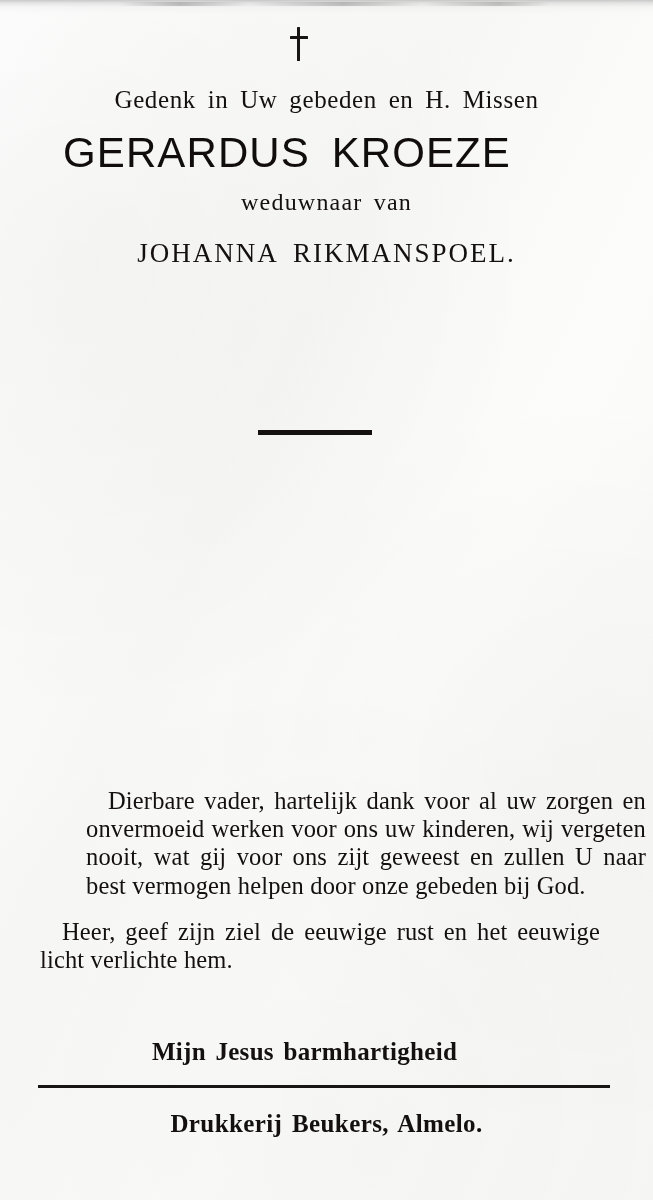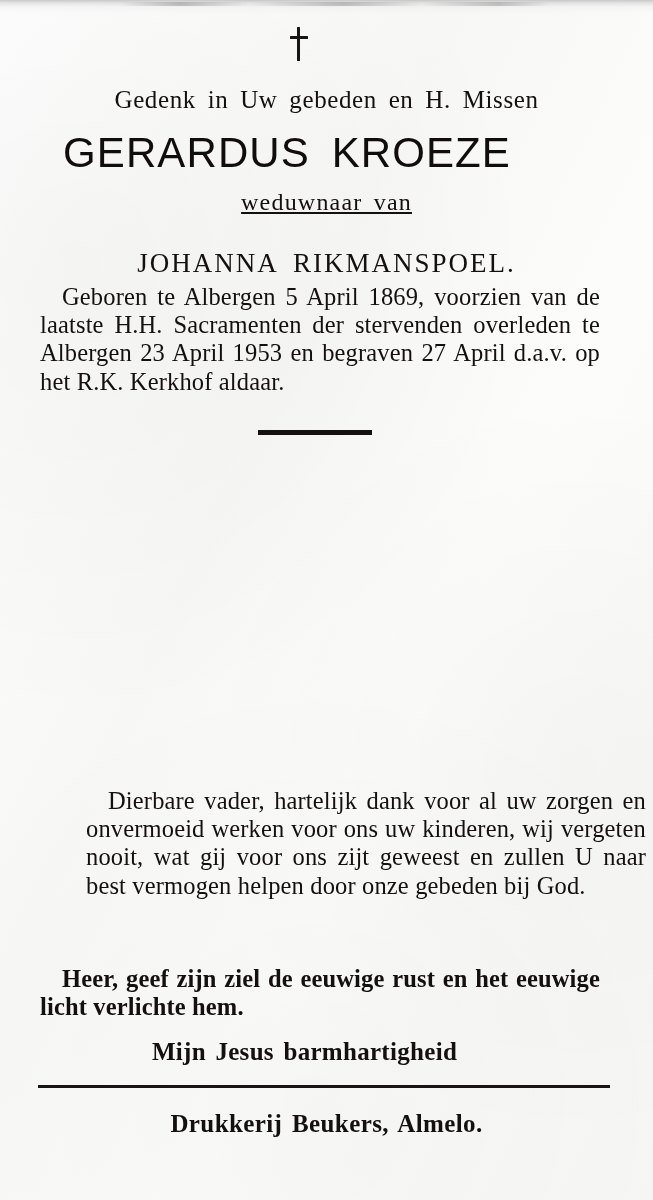--- a/index.html
+++ b/index.html
@@ -138,26 +138,25 @@
   .line-relation {
     position: absolute;
     top: 189px;
     left: 0;
     width: 653px;
     text-align: center;
     font-size: 24px;
     letter-spacing: 1.2px;
     word-spacing: 4px;
     white-space: nowrap;
-    text-decoration: underline;
   }
 
   .line-spouse {
     position: absolute;
-    top: 248px;
+    top: 238px;
     left: 0;
     width: 653px;
     text-align: center;
     font-size: 27px;
     letter-spacing: 2.0px;
     word-spacing: 7px;
     white-space: nowrap;
   }
 
   
@@ -171,21 +170,21 @@
     text-align-last: left;
     letter-spacing: 0.15px;
     hyphens: none;
   }
   .body-block.indent { text-indent: 22px; }
 
   #block-details { top: 283px; }
   #block-p1      { top: 447px; }
   #block-p2      { top: 625px; }
   #block-p3      { top: 787px; margin-left: 46px; }
-  #block-p4      { top: 965px; font-weight: bold; }
+  #block-p4      { top: 918px; }
 
   
   .divider-short {
     position: absolute;
     top: 430px;
     left: 258px;
     width: 114px;
     height: 5px;
     background: #151110;
   }
@@ -246,21 +245,20 @@
     </div>
 
     <div class="line-gedenk">Gedenk  in  Uw  gebeden  en  H.  Missen</div>
 
     <div class="line-name">GERARDUS  KROEZE</div>
 
     <div class="line-relation">weduwnaar van</div>
 
     <div class="line-spouse">JOHANNA  RIKMANSPOEL.</div>
 
-    <div class="body-block indent" id="block-details">Geboren te Albergen 5 April 1869, voorzien van de laatste H.H. Sacramenten der stervenden overleden te Albergen 23 April 1953 en begraven 27 April d.a.v. op het R.K. Kerkhof aldaar.</div>
 
     <div class="divider-short"></div>
 
 
 
     <div class="body-block indent" id="block-p3">Dierbare vader, hartelijk dank voor al uw zorgen en onvermoeid werken voor ons uw kinderen, wij vergeten nooit, wat gij voor ons zijt geweest en zullen U naar best vermogen helpen door onze gebeden bij God.</div>
 
     <div class="body-block indent" id="block-p4">Heer, geef zijn ziel de eeuwige rust en het eeuwige licht verlichte hem.</div>
 
     <div class="line-closing">Mijn Jesus barmhartigheid</div>

